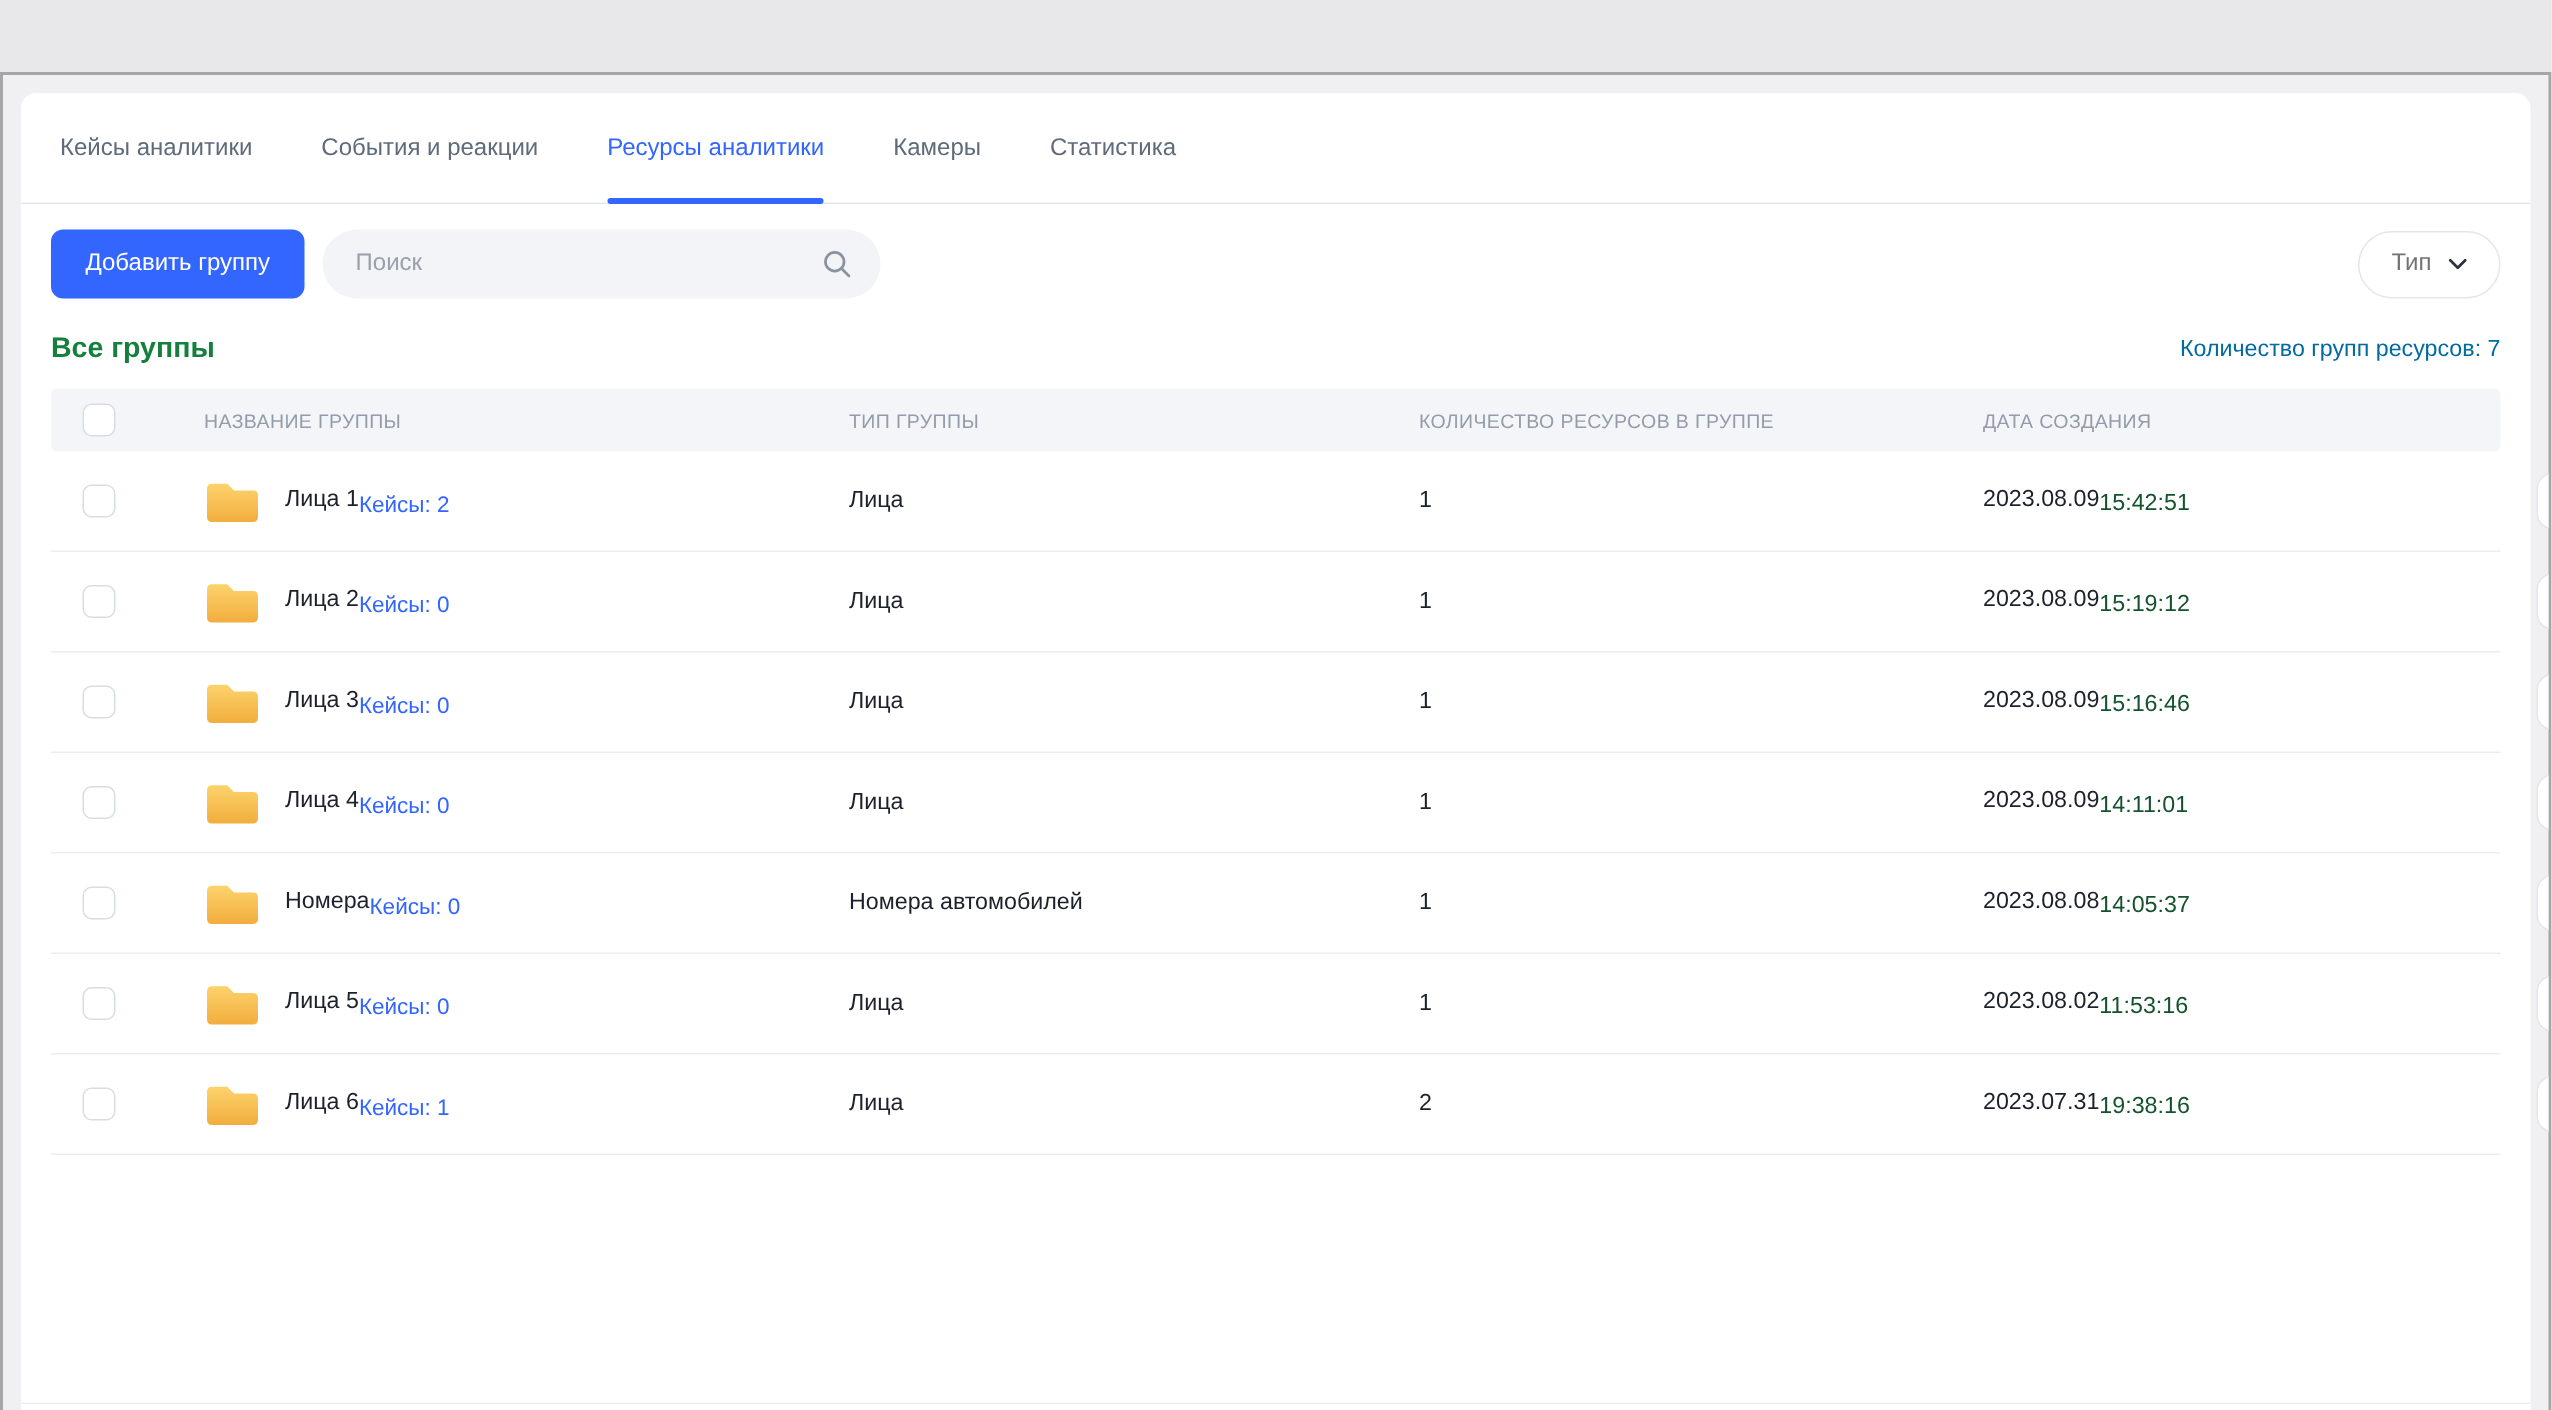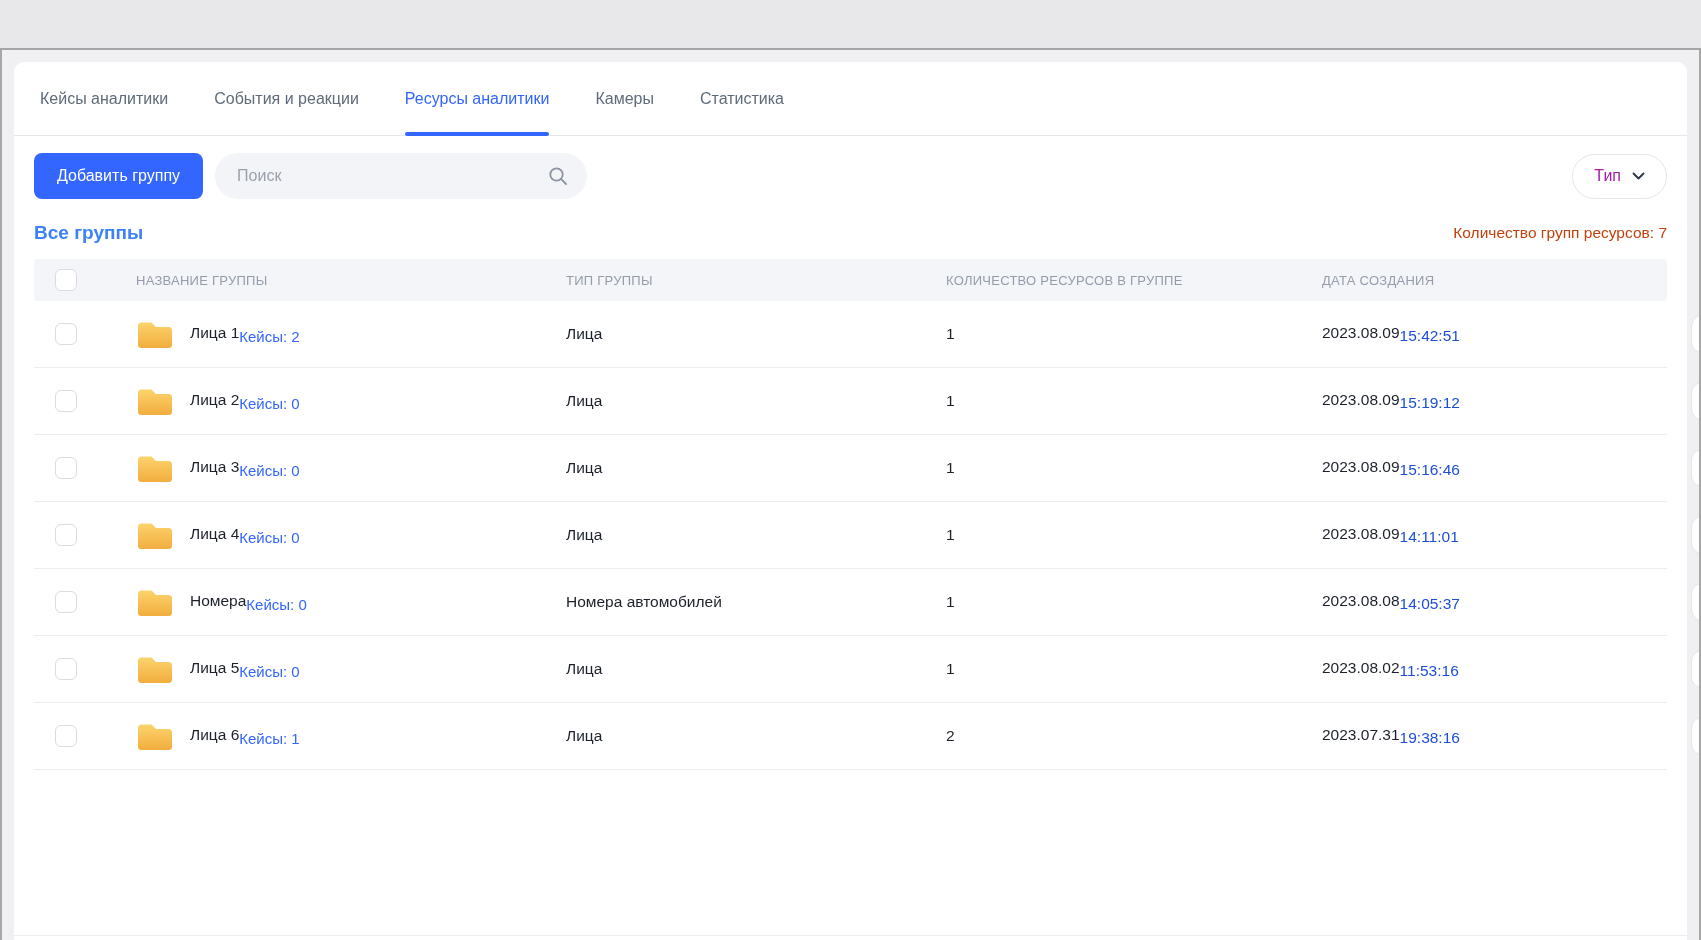--- a/index.html
+++ b/index.html
@@ -45,30 +45,30 @@
   }
   .search input {
     flex:1; border:none; background:transparent; outline:none;
     font-size:16px; color:#30353d; font-family:"Liberation Sans", sans-serif;
   }
   .search input::placeholder { color:#9aa1ab; }
   .type-filter {
     margin-left:auto; height:45px; padding:0 21px;
     border:1px solid #e3e6eb; border-radius:24px; background:#fff;
     display:flex; align-items:center; gap:11px;
-    font-size:16px; color:#a21caf; cursor:pointer;
+    font-size:16px; color:#737373; cursor:pointer;
   }
 
   
   .section-row {
     display:flex; align-items:center; justify-content:space-between;
     padding:23px 20px 15px 20px; flex:0 0 auto;
   }
-  .section-title { font-size:19px; font-weight:bold; color:#3b82f6; }
-  .section-count { font-size:15.5px; color:#c2410c; }
+  .section-title { font-size:19px; font-weight:bold; color:#15803d; }
+  .section-count { font-size:15.5px; color:#0369a1; }
 
   
   .table { padding:0 20px; flex:0 0 auto; }
   .thead, .trow {
     display:grid;
     grid-template-columns:64px 432px 362px 358px 351px 1fr;
     align-items:center;
     gap:18px;
   }
   .thead { background:#f4f5f9; border-radius:4px; height:42px; }
@@ -80,21 +80,21 @@
     background:#fff; margin:0 auto; cursor:pointer;
   }
   .name-cell { display:flex; align-items:center; gap:17px; padding-left:20px; }
   .folder-icon { flex:0 0 auto; display:block; }
   .name-stack { display:flex; flex-direction:row; }
   .g-name { font-size:15.5px; color:#1c212b; }
   .g-cases { font-size:15px; color:#3365ff; margin-top:4px; cursor:pointer; }
   .cell-text { font-size:15.5px; color:#1c212b; }
   .date-stack { display:flex; }
   .g-date { font-size:15.5px; color:#1c212b; }
-  .g-time { font-size:15.5px; color:#1d4ed8; margin-top:3px; }
+  .g-time { font-size:15.5px; color:#14532d; margin-top:3px; }
   .action-cell { justify-self:end; padding-right:16px; }
   .icon-btn {
     width:38px; height:38px; border:1px solid #e3e6ea; border-radius:11px;
     background:#fff; display:flex; align-items:center; justify-content:center;
     cursor:pointer;
   }
 
   
   .spacer { flex:1 1 auto; }
   .footer {

